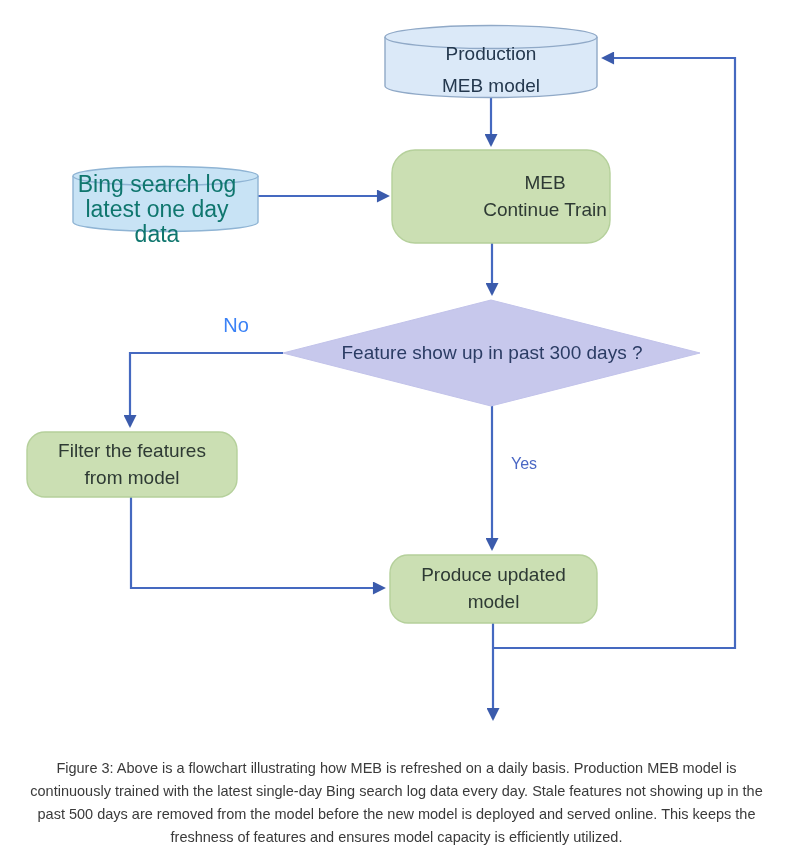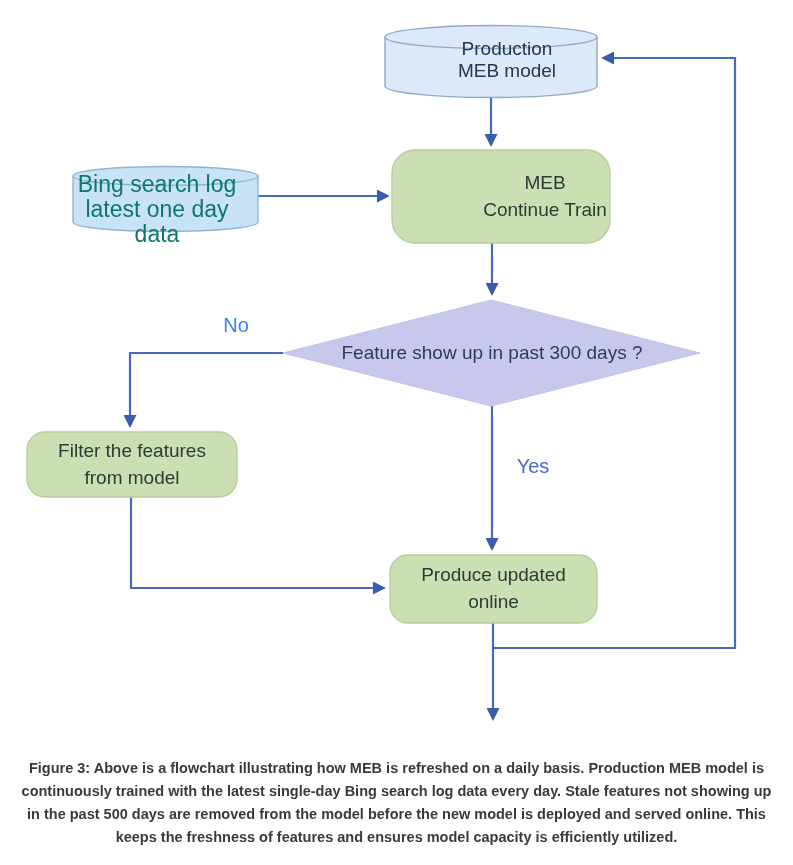--- a/index.html
+++ b/index.html
@@ -20,40 +20,39 @@
   .proc { fill: #cbdfb3; stroke: #b5d09b; stroke-width: 1.4; }
   .dec  { fill: #c7c8ec; stroke: #c2c3ea; stroke-width: 1; }
 
   
   .node-label {
     position: absolute;
     text-align: center;
     white-space: pre-line;
     pointer-events: none;
   }
-  .lbl-production { left: 385px; top: 38px;  width: 212px; font-size: 19px; line-height: 22px; color: #24384e; padding-left: 16px; }
+  .lbl-production { left: 385px; top: 38px;  width: 212px; font-size: 19px; line-height: 32px; color: #24384e; }
   .lbl-bing       { left: 73px;  top: 172px; width: 168px; font-size: 23px; line-height: 25px; color: #0f766e; }
   .lbl-train      { left: 392px; top: 169px; width: 218px; font-size: 19px; line-height: 27px; color: #2e3a34; padding-left: 44px; }
   .lbl-decision   { left: 285px; top: 341px; width: 414px; font-size: 19px; line-height: 24px; color: #2b3c64; }
   .lbl-filter     { left: 27px;  top: 437px; width: 210px; font-size: 19px; line-height: 27px; color: #2e3a34; }
   .lbl-produce    { left: 390px; top: 561px; width: 207px; font-size: 19px; line-height: 27px; color: #2e3a34; }
   .lbl-no         { left: 206px; top: 314px; width: 60px;  font-size: 20px; color: #3b82f6; }
-  .lbl-yes        { left: 494px; top: 455px; width: 60px;  font-size: 20px; color: #4a67c4; padding-left: 9px; }
+  .lbl-yes        { left: 494px; top: 455px; width: 60px;  font-size: 16px; color: #4a67c4; }
 
   .caption {
     position: absolute;
     left: 50%;
     transform: translateX(-50%);
     top: 757px;
     width: 758px;
     text-align: center;
     font-size: 14.5px;
     line-height: 23px;
     color: #3a3a3a;
-    font-weight: bold;
   }
 </style>
 </head>
 <body>
 
 <div class="canvas">
 
   <svg class="diagram" width="793" height="750" viewBox="0 0 793 750">
     <defs>
       <marker id="ah" viewBox="0 0 10 10" refX="8.5" refY="5" markerWidth="15" markerHeight="13" orient="auto" markerUnits="userSpaceOnUse">
@@ -99,21 +98,21 @@
 
   <div class="node-label lbl-train">MEB
 Continue Train</div>
 
   <div class="node-label lbl-decision">Feature show up in past 300 days ?</div>
 
   <div class="node-label lbl-filter">Filter the features
 from model</div>
 
   <div class="node-label lbl-produce">Produce updated
-online</div>
+model</div>
 
   <div class="node-label lbl-no">No</div>
 
   <div class="node-label lbl-yes">Yes</div>
 
   <div class="caption">Figure 3: Above is a flowchart illustrating how MEB is refreshed on a daily basis. Production MEB model is continuously trained with the latest single-day Bing search log data every day. Stale features not showing up in the past 500 days are removed from the model before the new model is deployed and served online. This keeps the freshness of features and ensures model capacity is efficiently utilized.</div>
 
 </div>
 
 </body></html>

